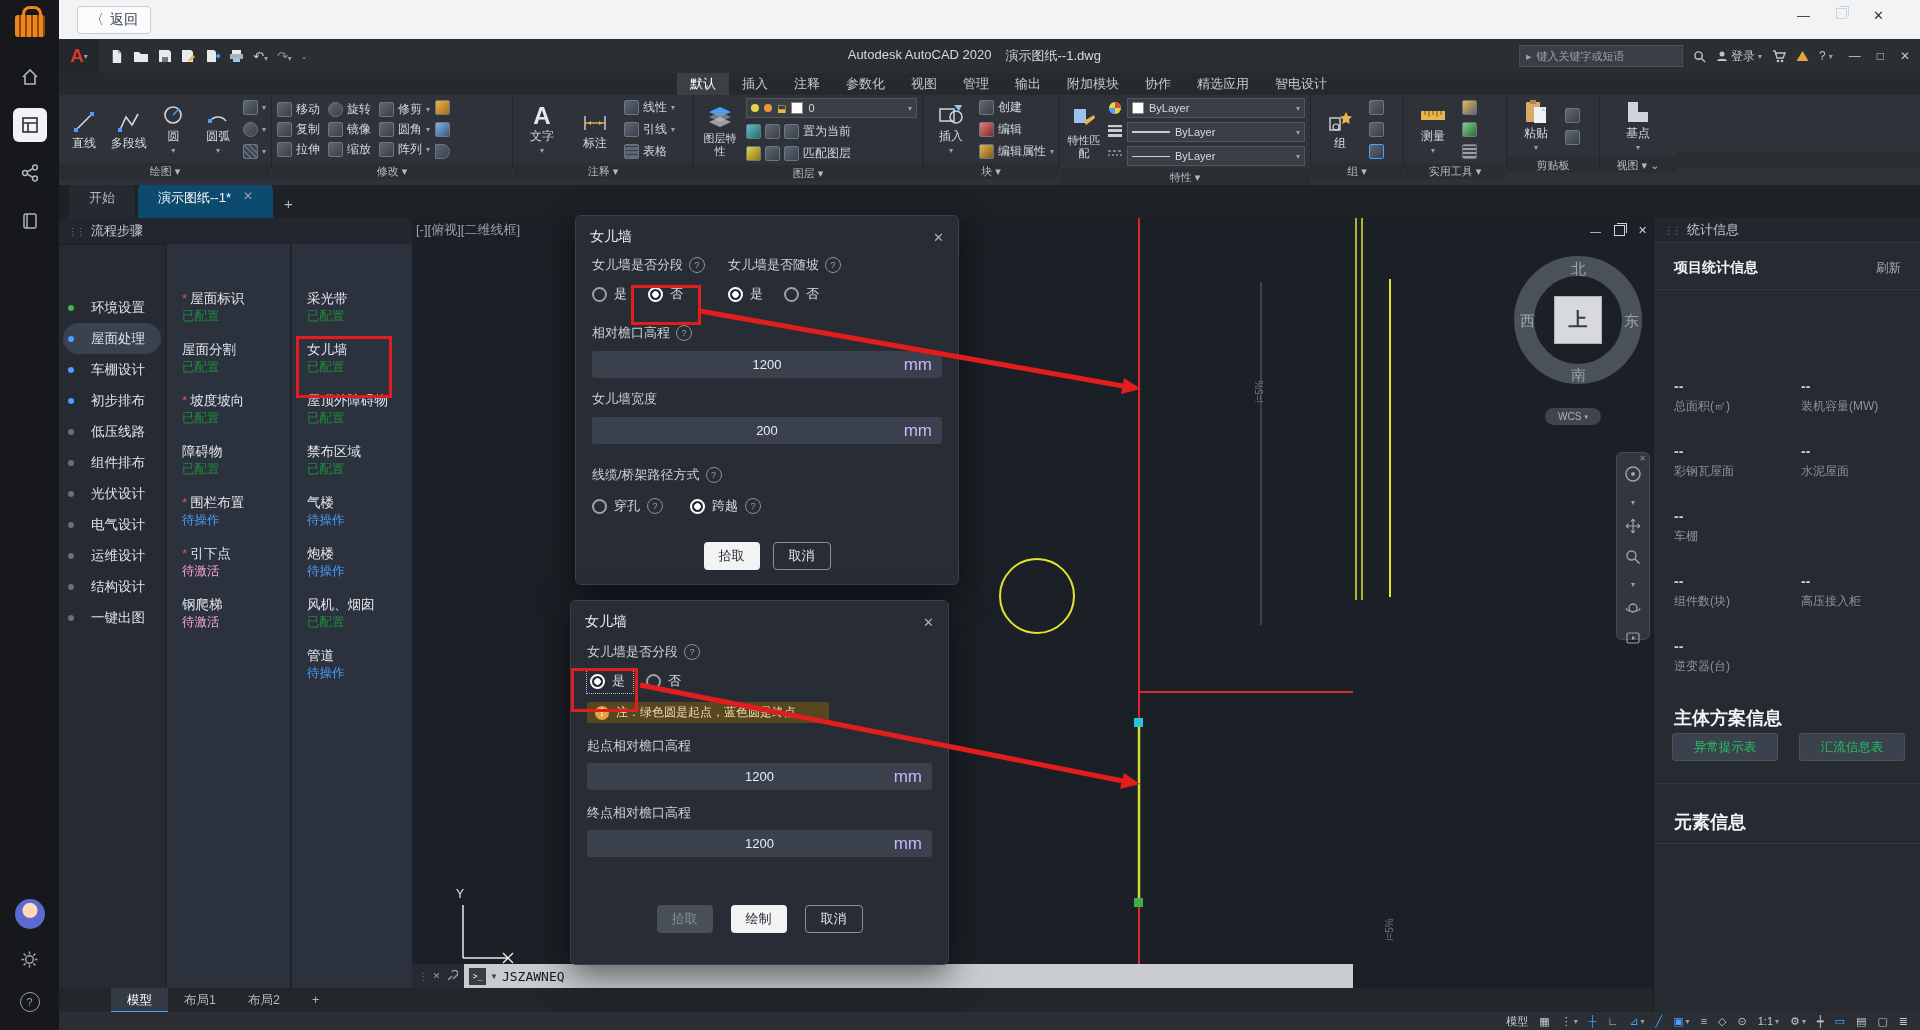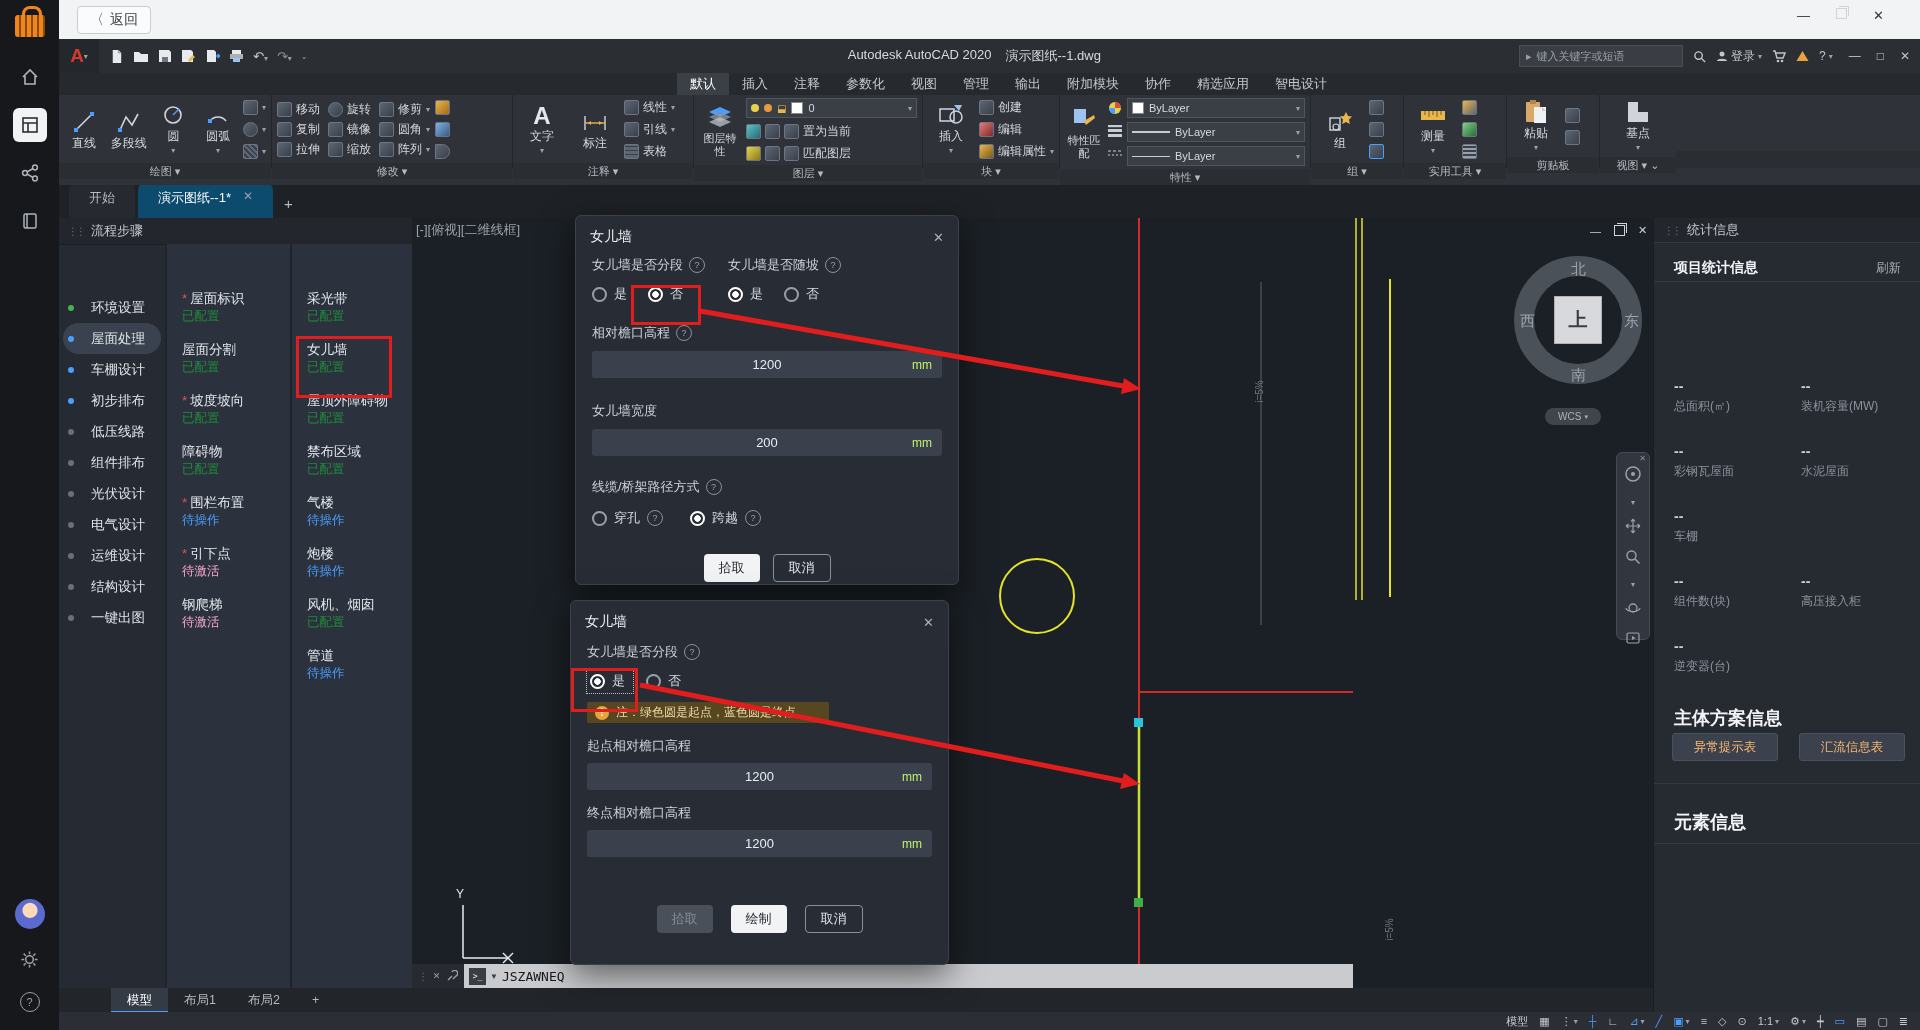--- a/index.html
+++ b/index.html
@@ -90,21 +90,21 @@
   .dlg{position:absolute;background:#282d35;border:1px solid #3a414c;border-radius:6px;box-shadow:0 10px 34px rgba(0,0,0,.55);z-index:20;color:#d6dae0;}
   .dtitle{display:flex;justify-content:space-between;align-items:center;padding:12px 14px 10px;color:#eceff3;font-size:14px;}
   .dx{color:#aab0b8;font-size:13px;}
   .dbody{padding:0 16px;}
   .dlabel{color:#ccd1d8;font-size:13px;display:flex;align-items:center;gap:6px;}
   .qicon{width:14px;height:14px;border:1px solid #8a9099;border-radius:50%;color:#9aa0a8;font-size:9px;display:inline-flex;align-items:center;justify-content:center;flex:0 0 auto;}
   .rrow{display:flex;align-items:center;gap:7px;color:#d6dae0;font-size:13px;}
   .rad{width:15px;height:15px;border-radius:50%;border:2px solid #99a0aa;box-sizing:border-box;flex:0 0 auto;}
   .rad.sel{border-color:#fff;background:radial-gradient(circle,#fff 0 3px,transparent 3.5px);}
   .din{height:27px;background:#3a414d;border-radius:3px;position:relative;color:#e9edf2;font-size:13px;display:flex;align-items:center;justify-content:center;}
-  .din .unit{position:absolute;right:10px;color:#bef264;font-size:12px;}
+  .din .unit{position:absolute;right:10px;color:#c4b5fd;font-size:17px;}
   .btn{display:inline-flex;align-items:center;justify-content:center;height:28px;padding:0 15px;border-radius:4px;font-size:13px;box-sizing:border-box;}
   .btn.light{background:#f2f3f5;color:#26292e;}
   .btn.ghost{background:transparent;border:1px solid #8a9099;color:#dfe3e8;}
   .btn.disabled{background:#4a505a;color:#858c96;}
   .notebar{display:flex;align-items:center;gap:7px;background:#574721;border-radius:2px;height:21px;padding:0 8px;width:226px;color:#f1ddab;font-size:12px;white-space:nowrap;overflow:hidden;}
   .noteicon{width:14px;height:14px;border-radius:50%;background:#e8a33d;color:#fff;font-size:10px;font-weight:bold;display:flex;align-items:center;justify-content:center;flex:0 0 auto;}
   .focuswrap{display:inline-flex;align-items:center;gap:7px;outline:1px dotted #b8bec6;padding:3px 8px 3px 3px;}
   
   .redbox{position:absolute;border:3px solid #e11d1d;z-index:59;pointer-events:none;}
   #arrows{position:absolute;left:0;top:0;z-index:58;pointer-events:none;}
@@ -116,28 +116,28 @@
   .cmdtext{color:#16181b;font-size:13px;font-family:"DejaVu Sans Mono","Liberation Mono",monospace;}
   
   .rpan{left:1653px;top:218px;width:267px;height:794px;background:#262b32;border-left:1px solid #191c21;z-index:6;}
   .rphdr{height:24px;background:#23272d;border-bottom:1px solid #333944;display:flex;align-items:center;gap:7px;padding:0 10px;color:#c3c8cf;font-size:13px;}
   .rplinks{height:36px;display:flex;align-items:center;justify-content:flex-end;gap:0;color:#b9bfc7;font-size:13px;border-bottom:1px solid #2e343e;}
   .rplinks .lk{padding:0 14px;}
   .rplinks .sep{width:1px;height:16px;background:#434a55;}
   .rptabs{height:40px;display:flex;align-items:center;border-bottom:1px solid #333944;color:#9aa0a8;font-size:13.5px;}
   .rptab{margin-left:33px;padding:10px 2px 8px;}
   .rptab.active{color:#fff;border-bottom:2px solid #e8eaee;}
-  .rpsec{display:flex;justify-content:space-between;align-items:center;padding:16px 20px 4px;border-bottom:1px solid #333944;}
+  .rpsec{display:flex;justify-content:space-between;align-items:center;padding:16px 20px 12px;border-bottom:1px solid #333944;}
   .rpsec .t{color:#f2f4f7;font-size:14px;font-weight:bold;}
   .rpsec .r{color:#a6adb6;font-size:12.5px;}
   .stat{position:absolute;width:120px;}
   .stat .v{color:#ccd2d9;font-size:14px;font-weight:bold;}
   .stat .l{color:#8b929b;font-size:12px;margin-top:4px;}
   .rpsub{position:absolute;left:20px;color:#f2f4f7;font-size:18px;font-weight:bold;}
-  .rpbtn{position:absolute;width:104px;height:26px;background:#3b424d;border:1px solid #4a515c;border-radius:3px;color:#fdba74;font-size:12.5px;display:flex;align-items:center;justify-content:center;}
+  .rpbtn{position:absolute;width:104px;height:26px;background:#3b424d;border:1px solid #4a515c;border-radius:3px;color:#22c55e;font-size:12.5px;display:flex;align-items:center;justify-content:center;}
   
   .lstrip{left:59px;top:988px;width:1594px;height:24px;background:#22262b;display:flex;align-items:center;padding-left:52px;z-index:5;}
   .ltab{padding:4px 16px;color:#b4bac1;font-size:12.5px;}
   .ltab.active{background:#343b45;color:#fff;box-shadow:inset 0 -2px 0 #4a9eff;}
   .statusbar{left:59px;top:1012px;width:1861px;height:18px;background:#2b2f35;display:flex;align-items:center;justify-content:flex-end;gap:11px;padding-right:12px;box-sizing:border-box;color:#c3c8cf;font-size:11px;z-index:31;}
   .sbi{display:flex;align-items:center;gap:2px;}
   .sbi.blue{color:#4a9eff;}
 </style>
 </head>
 <body>
@@ -906,21 +906,21 @@
         </div>
       </div>
       <div class="dlabel" style="margin-top:21px;">
           <span>相对檐口高程</span>
           <span class="qicon">?</span>
         </div>
       <div class="din" style="margin-top:9px;">
           <span>1200</span>
           <span class="unit">mm</span>
         </div>
-      <div class="dlabel" style="margin-top:24px;">
+      <div class="dlabel" style="margin-top:12px;">
           <span>女儿墙宽度</span>
         </div>
       <div class="din" style="margin-top:9px;">
           <span>200</span>
           <span class="unit">mm</span>
         </div>
       <div class="dlabel" style="margin-top:22px;">
           <span>线缆/桥架路径方式</span>
           <span class="qicon">?</span>
         </div>

